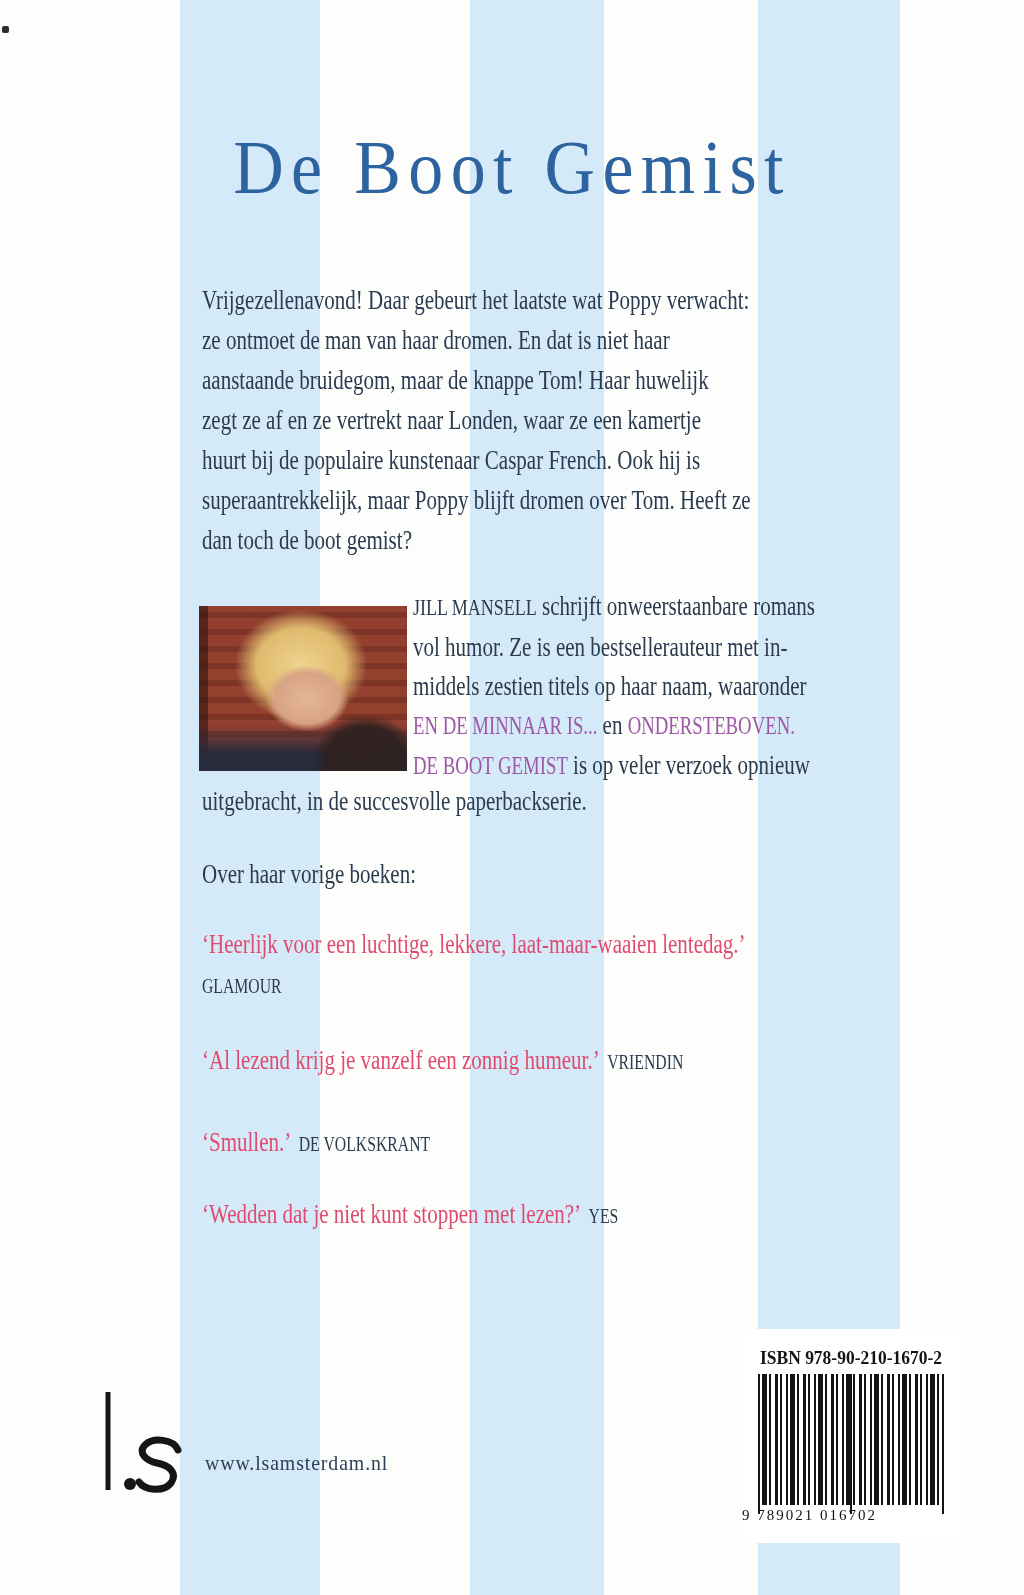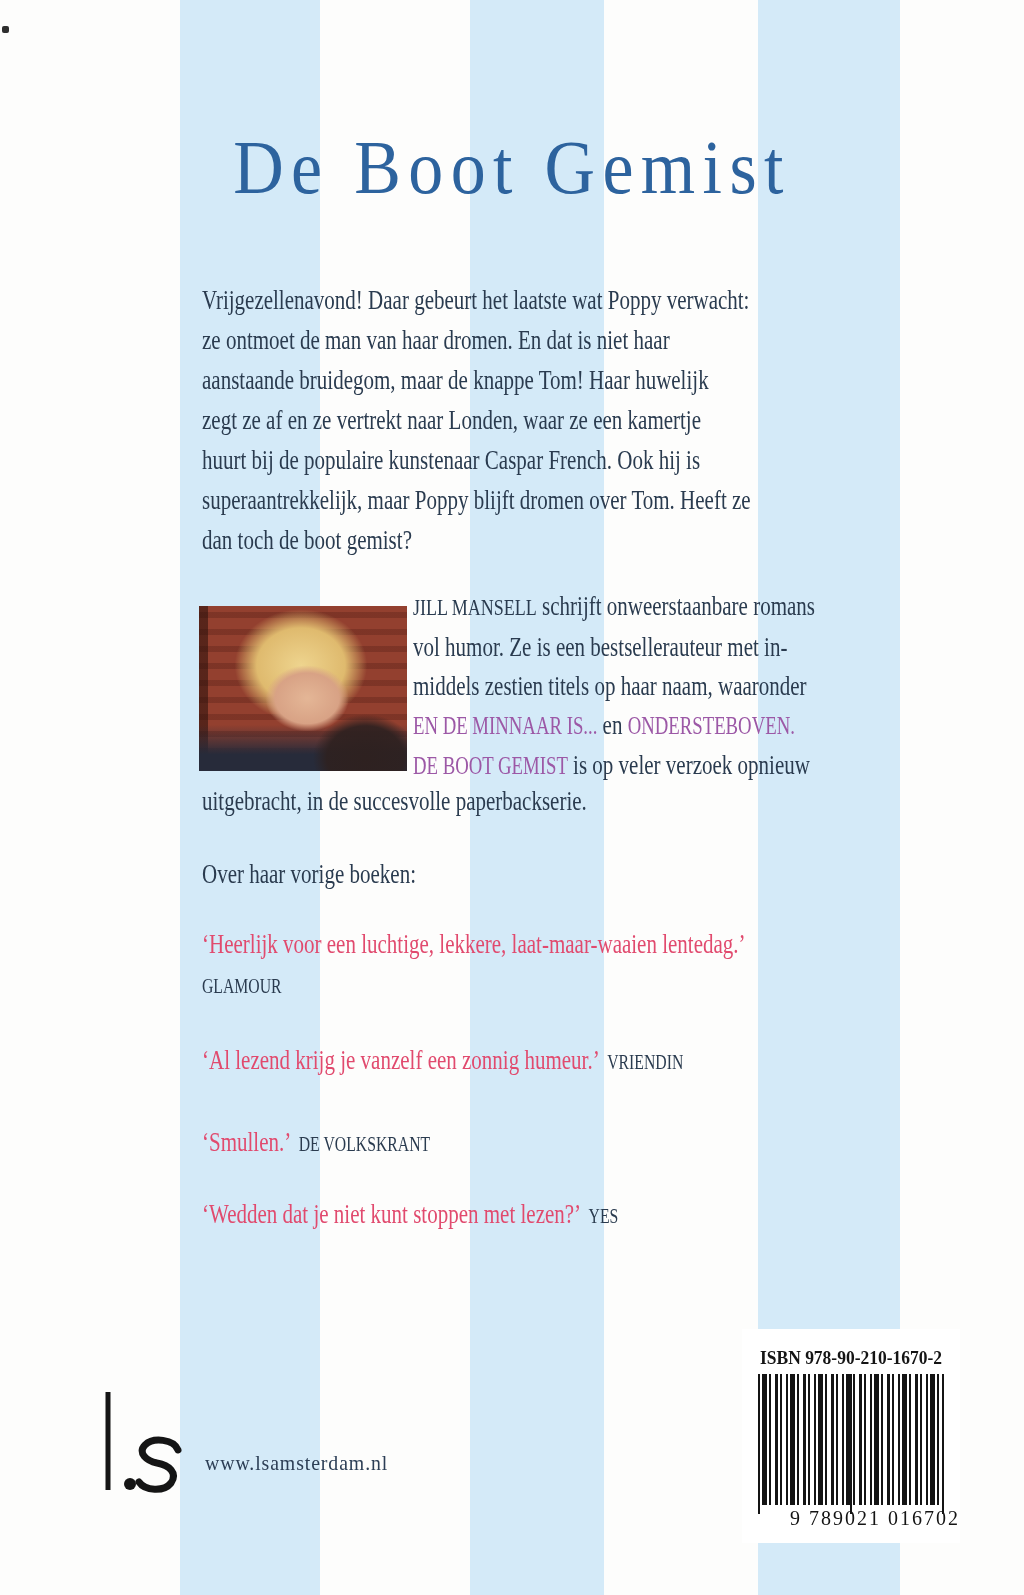--- a/index.html
+++ b/index.html
@@ -66,22 +66,22 @@
     background:repeating-linear-gradient(90deg,
       #141414 0 2px, #fff 2px 4px,
       #141414 4px 9px, #fff 9px 11px,
       #141414 11px 13px, #fff 13px 17px,
       #141414 17px 20px, #fff 20px 22px,
       #141414 22px 24px, #fff 24px 28px);
   }
   .guard{position:absolute;top:45px;width:2px;height:140px;background:#141414;}
   .guard.gl{left:16px;} .guard.gm{left:108px;} .guard.gr{right:16px;}
   .barcode-digits{
-    position:absolute;left:0;top:178px;width:100%;text-align:right;
-    font-size:20px;color:#141414;letter-spacing:2px;white-space:nowrap;
+    position:absolute;left:0;top:178px;width:100%;text-align:left;
+    font-size:15px;color:#141414;letter-spacing:2px;white-space:nowrap;
     background:transparent;
   }
 
   .publisher-logo{position:absolute;left:100px;top:1388px;}
   .website{position:absolute;left:205px;top:1450px;font-size:22px;color:#2c3e55;
     transform:scaleX(0.9);transform-origin:0 0;letter-spacing:1px;}
 </style>
 </head>
 <body>
 

